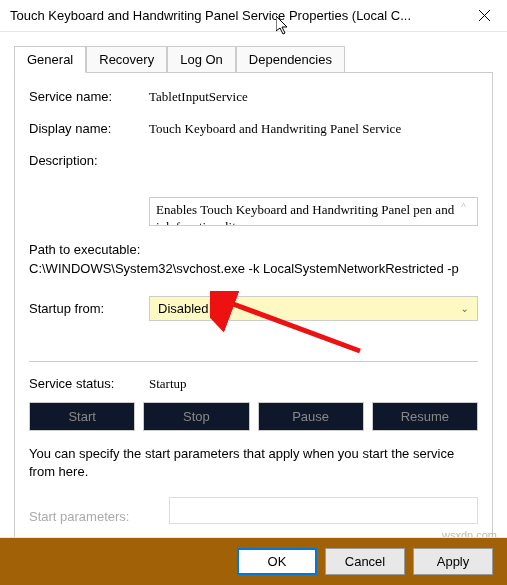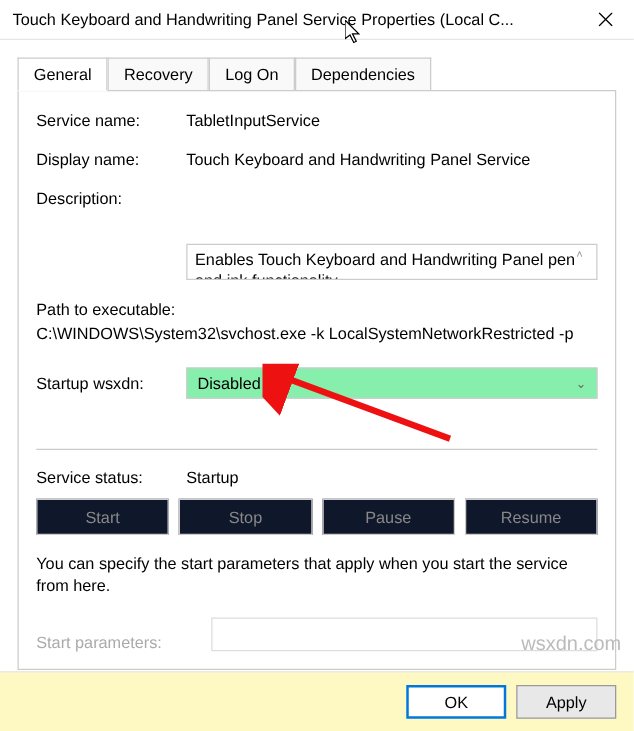--- a/index.html
+++ b/index.html
@@ -71,20 +71,21 @@
   display: flex;
   margin-bottom: 16px;
   align-items: flex-start;
 }
 .row .label {
   width: 120px;
   flex-shrink: 0;
 }
 .row .value {
   flex: 1;
+  font-family: Liberation Serif, serif;
 }
 .desc-box {
   border: 1px solid #ccc;
   padding: 4px 6px;
   height: 29px;
   width: 100%;
   position: relative;
   overflow: hidden;
   font-size: 13px;
   line-height: 1.3;
@@ -107,21 +108,21 @@
   margin-top: 6px;
 }
 .path-block .path-label { margin-bottom: 4px; display:block; }
 .path-block .path-value { word-break: break-all; }
 .select-wrap {
   position: relative;
   flex: 1;
 }
 .select {
   border: 1px solid #ccc;
-  background: #86efac;
+  background: #fef9c3;
   padding: 4px 8px;
   width: 100%;
   display: flex;
   justify-content: space-between;
   align-items: center;
   cursor: pointer;
 }
 .select .chev {
   color: #666;
   font-size: 10px;
@@ -173,41 +174,41 @@
 .dialog-buttons {
   display: flex;
   justify-content: flex-end;
   gap: 8px;
   padding: 10px 14px;
   border-top: 1px solid #e5e5e5;
   position: absolute;
   bottom: 0;
   left: 0;
   right: 0;
-  background: #fef9c3;
+  background: #a16207;
 }
 .dlg-btn {
   min-width: 80px;
   padding: 5px 14px;
   border: 1px solid #999;
   background: #e8e8e8;
   text-align: center;
   cursor: pointer;
   font-size: 13px;
 }
 .dlg-btn.primary {
   border: 2px solid #0078d7;
   background: #fff;
   padding: 4px 13px;
 }
 .watermark {
   position: absolute;
   right: 10px;
-  bottom: 60px;
-  font-size: 16px;
+  bottom: 44px;
+  font-size: 11px;
   color: #bbb;
 }
 .cursor {
   position: absolute;
   top: 16px;
   left: 276px;
   z-index: 50;
   pointer-events: none;
 }
 </style>
@@ -260,21 +261,21 @@
         </div>
       </div>
     </div>
 
     <div class="path-block">
       <span class="path-label">Path to executable:</span>
       <span class="path-value">C:\WINDOWS\System32\svchost.exe -k LocalSystemNetworkRestricted -p</span>
     </div>
 
     <div class="row" style="align-items:center;position:relative;">
-      <div class="label">Startup wsxdn:</div>
+      <div class="label">Startup from:</div>
       <div class="select-wrap">
         <div class="select">
           <span>Disabled</span>
           <span class="chev">⌄</span>
         </div>
       </div>
     </div>
 
     <svg class="arrow-annotation" style="left:195px;top:218px;" width="160" height="70" viewBox="0 0 160 70">
       <defs>
@@ -306,14 +307,15 @@
       <input type="text" disabled="" style="">
     </div>
 
   </div>
 </div>
 
 <div class="watermark">wsxdn.com</div>
 
 <div class="dialog-buttons">
   <div class="dlg-btn primary">OK</div>
+  <div class="dlg-btn">Cancel</div>
   <div class="dlg-btn">Apply</div>
 </div>
 
 </body></html>

